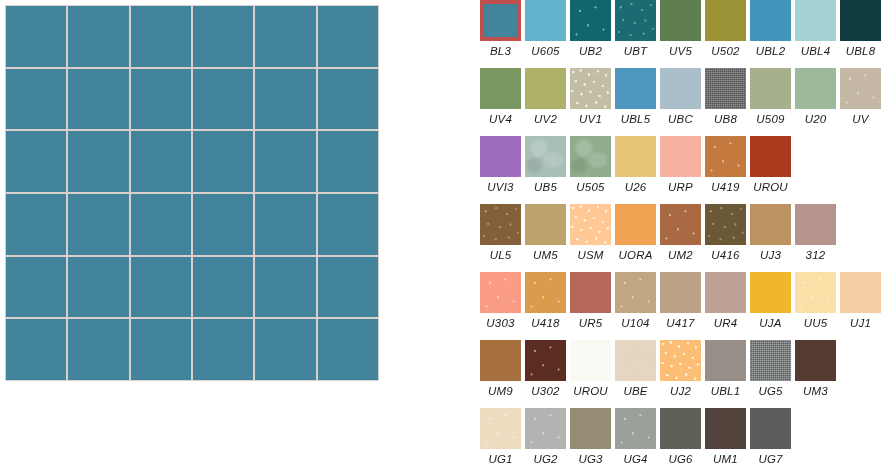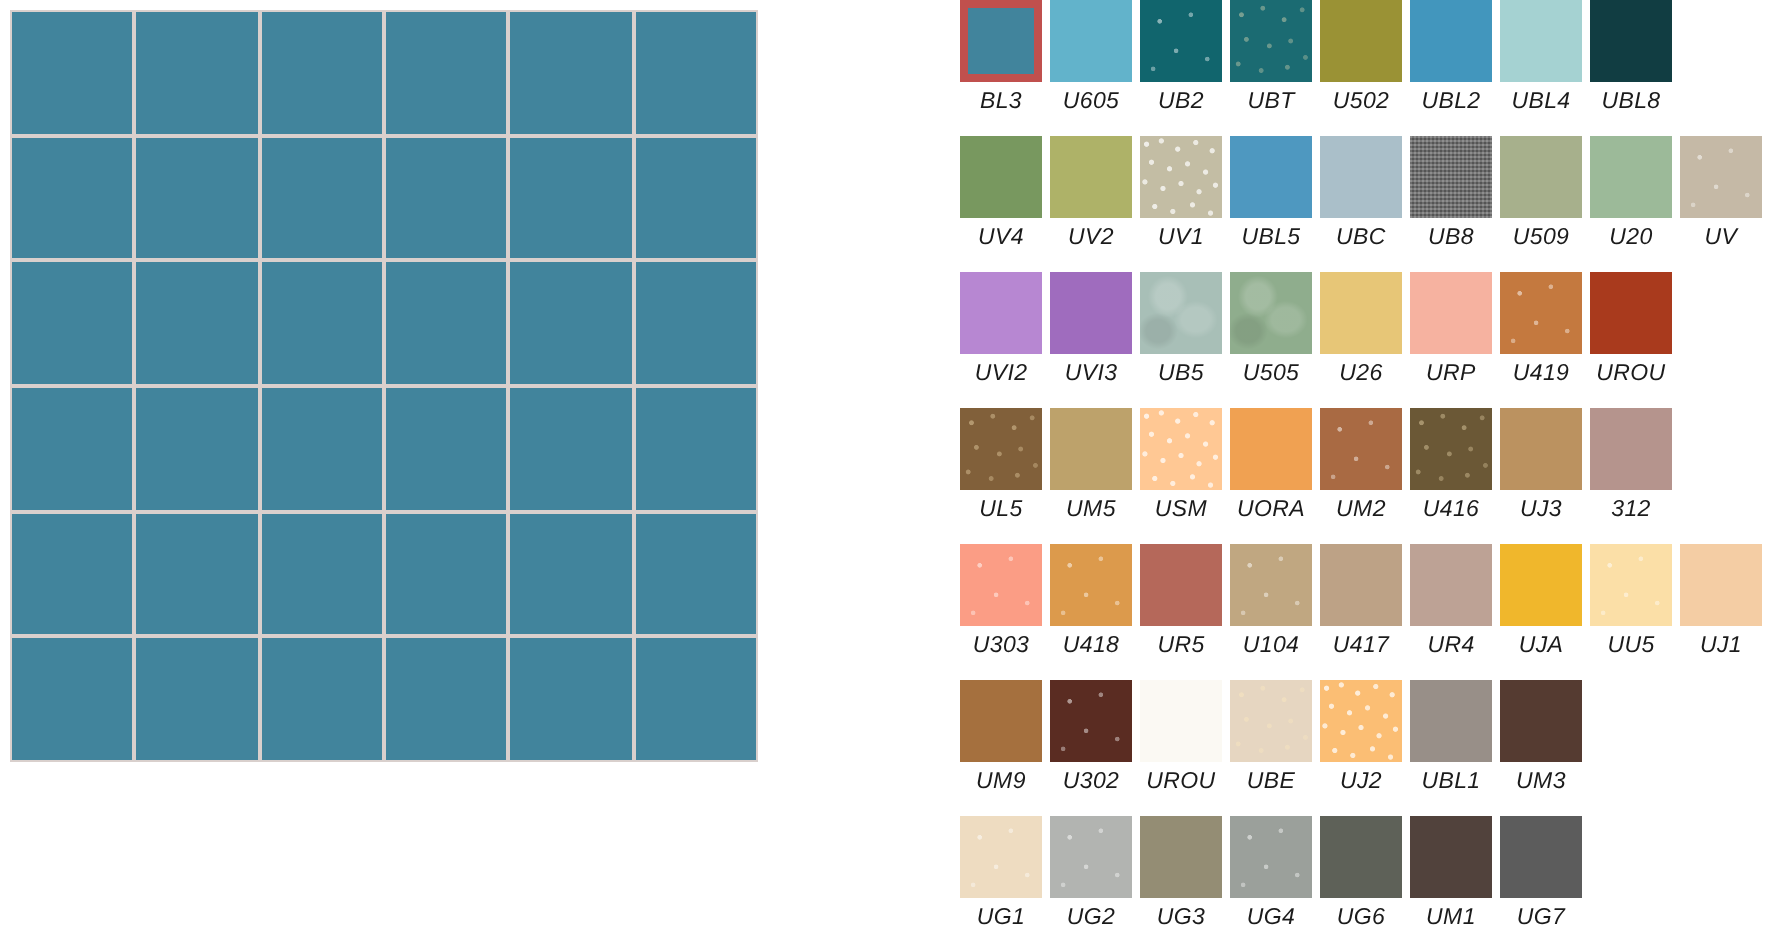--- a/index.html
+++ b/index.html
@@ -183,20 +183,24 @@
       </div>
       <div class="swatch-cell">
         <div class="swatch-chip tex-faint" style="background: rgb(17, 101, 109);"></div>
         <div class="swatch-label">UB2</div>
       </div>
       <div class="swatch-cell">
         <div class="swatch-chip tex-speck-dark" style="background: rgb(27, 107, 114);"></div>
         <div class="swatch-label">UBT</div>
       </div>
       <div class="swatch-cell">
+        <div class="swatch-chip" style="background: rgb(95, 127, 78);"></div>
+        <div class="swatch-label">UV5</div>
+      </div>
+      <div class="swatch-cell">
         <div class="swatch-chip" style="background: rgb(154, 146, 53);"></div>
         <div class="swatch-label">U502</div>
       </div>
       <div class="swatch-cell">
         <div class="swatch-chip" style="background: rgb(66, 150, 189);"></div>
         <div class="swatch-label">UBL2</div>
       </div>
       <div class="swatch-cell">
         <div class="swatch-chip" style="background: rgb(165, 210, 210);"></div>
         <div class="swatch-label">UBL4</div>
@@ -239,24 +243,20 @@
         <div class="swatch-chip" style="background: rgb(156, 186, 153);"></div>
         <div class="swatch-label">U20</div>
       </div>
       <div class="swatch-cell">
         <div class="swatch-chip tex-faint" style="background: rgb(197, 185, 166);"></div>
         <div class="swatch-label">UV</div>
       </div>
     </div>
     <div class="palette-row">
       <div class="swatch-cell">
-        <div class="swatch-chip" style="background: rgb(183, 135, 210);"></div>
-        <div class="swatch-label">UVI2</div>
-      </div>
-      <div class="swatch-cell">
         <div class="swatch-chip" style="background: rgb(159, 108, 190);"></div>
         <div class="swatch-label">UVI3</div>
       </div>
       <div class="swatch-cell">
         <div class="swatch-chip tex-smudge" style="background: rgb(168, 191, 183);"></div>
         <div class="swatch-label">UB5</div>
       </div>
       <div class="swatch-cell">
         <div class="swatch-chip tex-smudge" style="background: rgb(143, 173, 141);"></div>
         <div class="swatch-label">U505</div>
@@ -367,20 +367,24 @@
         <div class="swatch-chip tex-speck-dark" style="background: rgb(230, 214, 193);"></div>
         <div class="swatch-label">UBE</div>
       </div>
       <div class="swatch-cell">
         <div class="swatch-chip tex-speck-dense" style="background: rgb(251, 190, 116);"></div>
         <div class="swatch-label">UJ2</div>
       </div>
       <div class="swatch-cell">
         <div class="swatch-chip" style="background: rgb(152, 143, 136);"></div>
         <div class="swatch-label">UBL1</div>
+      </div>
+      <div class="swatch-cell">
+        <div class="swatch-chip tex-noise" style="background: rgb(123, 126, 127);"></div>
+        <div class="swatch-label">UG5</div>
       </div>
       <div class="swatch-cell">
         <div class="swatch-chip" style="background: rgb(85, 59, 49);"></div>
         <div class="swatch-label">UM3</div>
       </div>
     </div>
     <div class="palette-row">
       <div class="swatch-cell">
         <div class="swatch-chip tex-faint" style="background: rgb(238, 220, 193);"></div>
         <div class="swatch-label">UG1</div>

